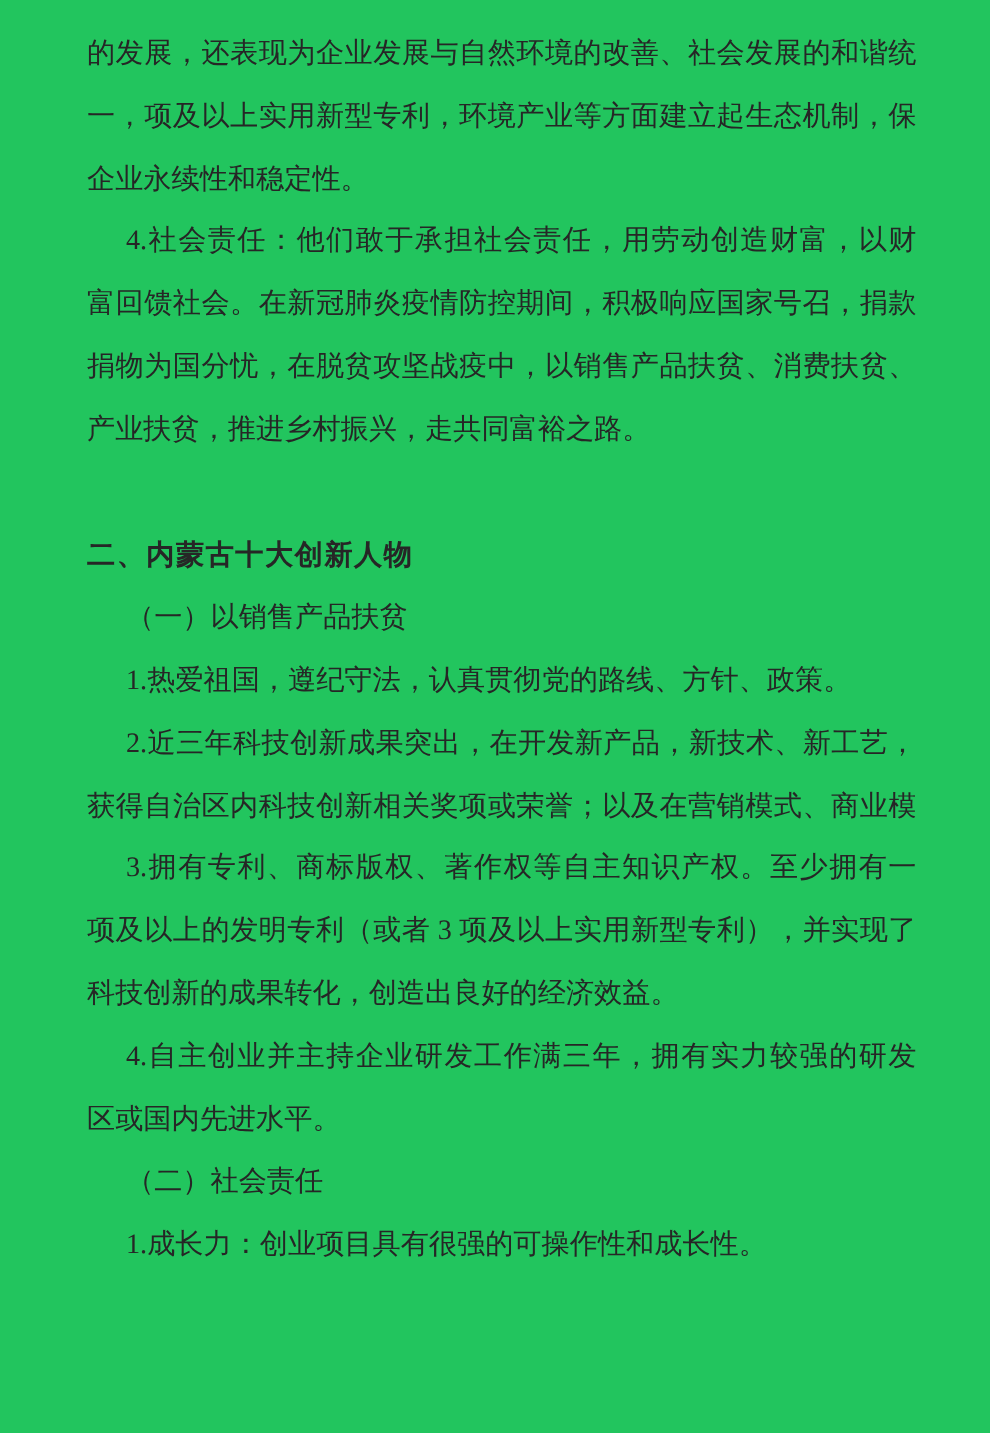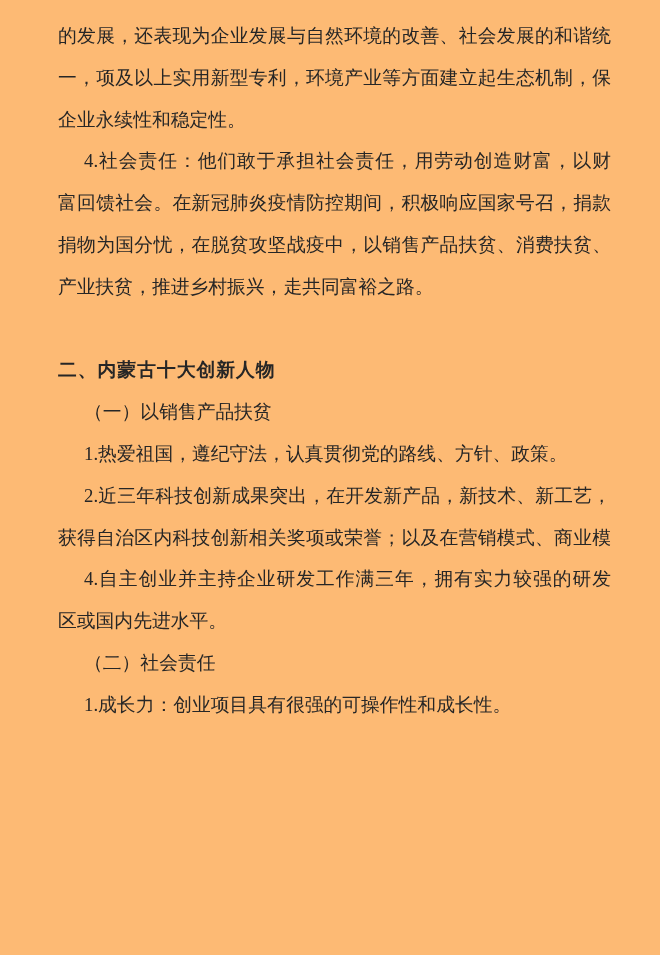--- a/index.html
+++ b/index.html
@@ -4,21 +4,21 @@
 <style>
   html, body {
     margin: 0;
     padding: 0;
     background: #ffffff;
   }
   .page {
     position: relative;
     width: 660px;
     height: 955px;
-    background: #fdba74;
+    background: #22c55e;
     overflow: hidden;
     box-sizing: border-box;
     padding: 15px 49px 0 58px;
     font-family: "Liberation Serif", "DejaVu Serif", serif;
     color: #262626;
   }
   .doc-body {
     width: 553px;
   }
   .paragraph {
@@ -77,20 +77,25 @@
         <div class="line indent">（一）以销售产品扶贫</div>
       </div>
       <div class="paragraph body">
         <div class="line indent">1.热爱祖国，遵纪守法，认真贯彻党的路线、方针、政策。</div>
       </div>
       <div class="paragraph body">
         <div class="line indent fill">2.近三年科技创新成果突出，在开发新产品，新技术、新工艺，</div>
         <div class="line fill">获得自治区内科技创新相关奖项或荣誉；以及在营销模式、商业模</div>
       </div>
       <div class="paragraph body">
+        <div class="line indent fill">3.拥有专利、商标版权、著作权等自主知识产权。至少拥有一</div>
+        <div class="line fill">项及以上的发明专利（或者 3 项及以上实用新型专利），并实现了</div>
+        <div class="line">科技创新的成果转化，创造出良好的经济效益。</div>
+      </div>
+      <div class="paragraph body">
         <div class="line indent fill">4.自主创业并主持企业研发工作满三年，拥有实力较强的研发</div>
         <div class="line">区或国内先进水平。</div>
       </div>
       <div class="paragraph body">
         <div class="line indent">（二）社会责任</div>
       </div>
       <div class="paragraph body">
         <div class="line indent">1.成长力：创业项目具有很强的可操作性和成长性。</div>
       </div>
     </div>

